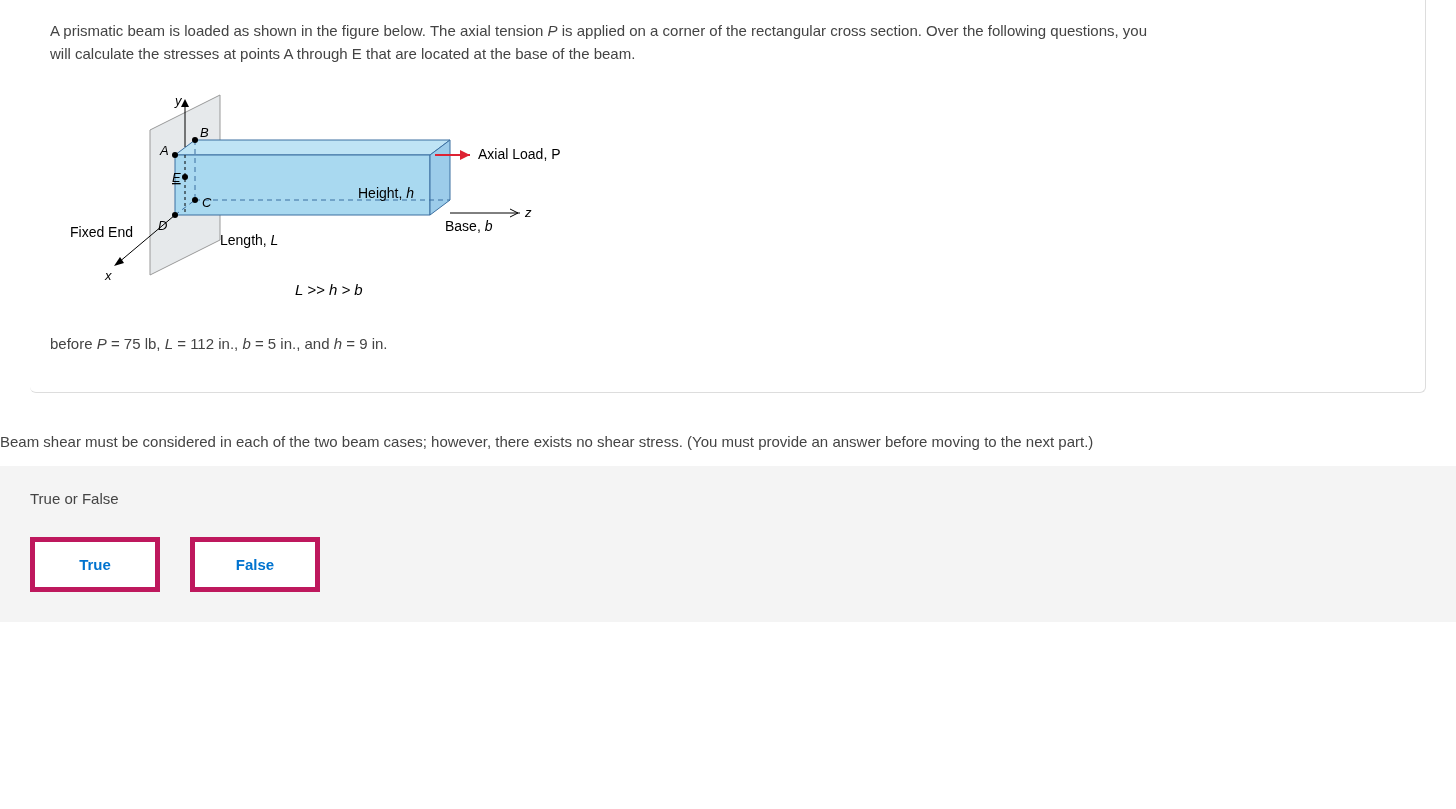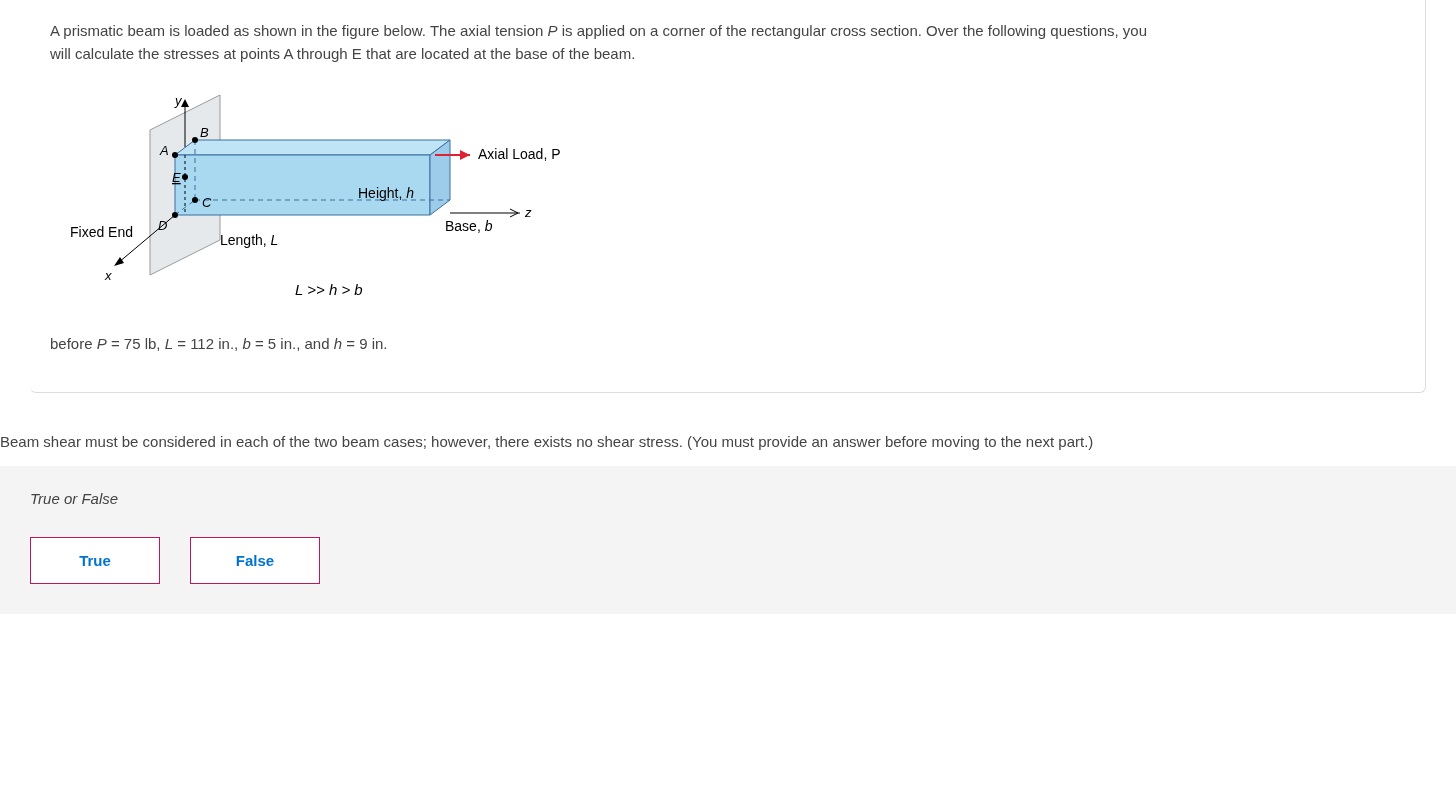--- a/index.html
+++ b/index.html
@@ -42,29 +42,28 @@
     }
     .answer-block {
       background: #f4f4f4;
       padding: 24px 30px 30px 30px;
       margin: 0 0 0 0;
     }
     .answer-label {
       color: #444;
       margin-bottom: 30px;
       font-size: 15px;
-      font-style: italic;
     }
     .btn-row {
       display: flex;
       gap: 30px;
     }
     .tf-btn {
       background: #fff;
-      border: 1px solid #be185d;
+      border: 5px solid #be185d;
       color: #0073cf;
       font-weight: bold;
       font-size: 15px;
       padding: 14px 16px;
       min-width: 130px;
       cursor: pointer;
       text-align: center;
     }
   </style>
 </head>

